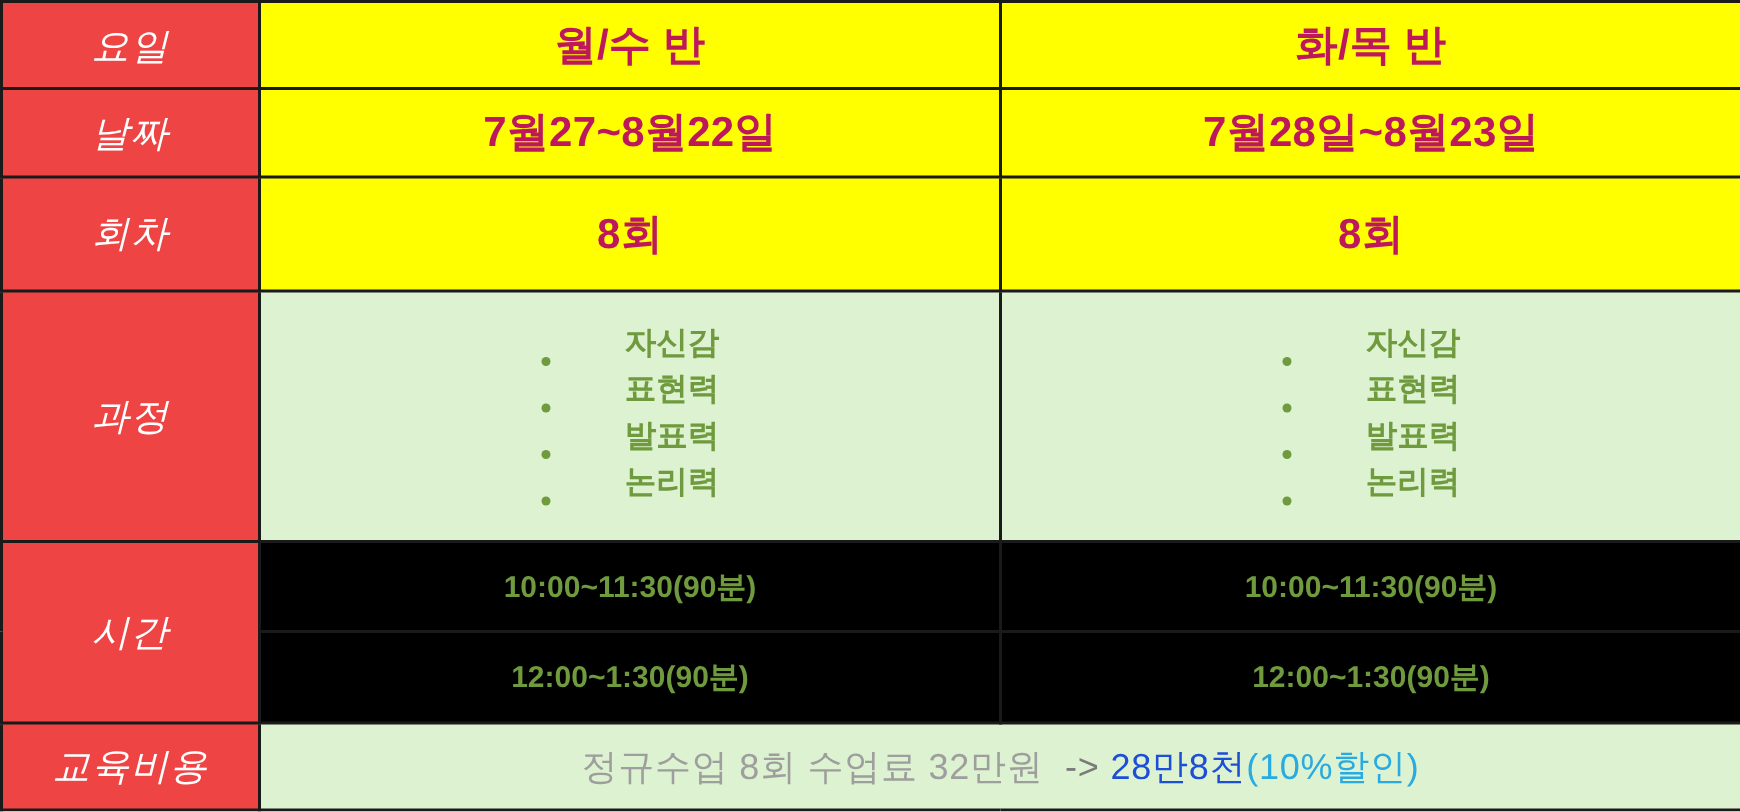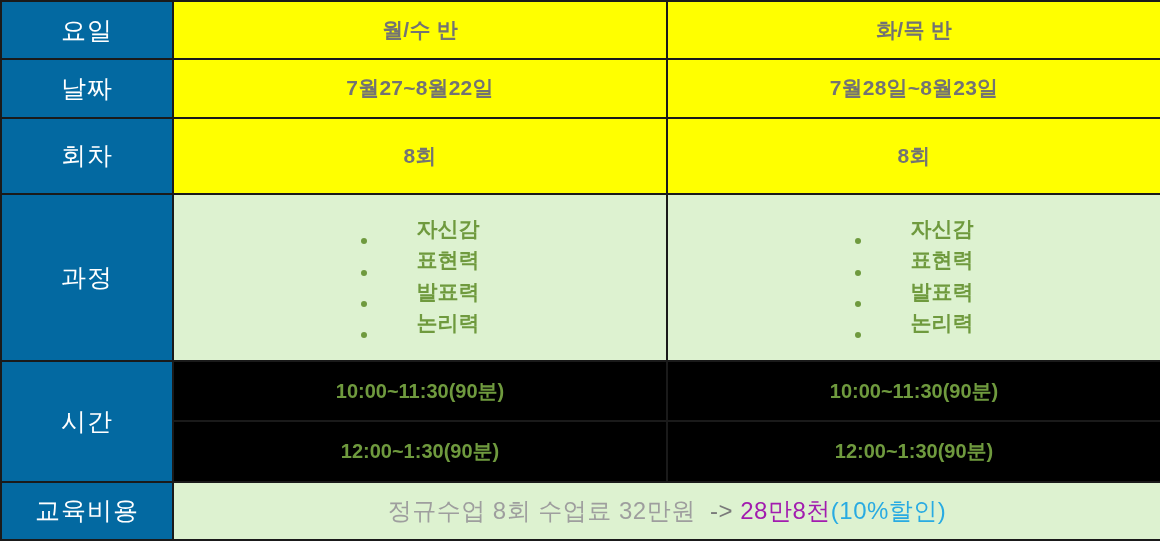--- a/index.html
+++ b/index.html
@@ -27,32 +27,33 @@
     text-align: center;
     box-sizing: border-box;
   }
 
   
   col.c-label { width: 172px; }
   col.c-col   { width: 494px; }
 
   
   .label-cell {
-    background: #0369a1;
+    background: #ef4444;
     color: #ffffff;
     font-size: 25px;
     font-weight: 400;
     letter-spacing: 1px;
+    font-style: italic;
   }
 
   
   .yellow-cell {
     background: #ffff00;
-    color: #737373;
-    font-size: 21px;
+    color: #be185d;
+    font-size: 28px;
     font-weight: bold;
     letter-spacing: 0.2px;
   }
 
   
   .mint-cell {
     background: #000000;
     color: #6f9a3e;
     font-size: 20px;
     font-weight: bold;
@@ -91,21 +92,21 @@
   
   .fee-cell {
     background: #ddf2d0;
     font-size: 24px;
     font-weight: 400;
     letter-spacing: 0.5px;
     white-space: nowrap;
   }
   .fee-base   { color: #9e9e9e; }
   .fee-arrow  { color: #7a7a7a; }
-  .fee-price  { color: #a21caf; }
+  .fee-price  { color: #1d4ed8; }
   .fee-disc   { color: #29abe2; }
 </style>
 </head>
 <body>
 
 <table class="schedule-table">
   <colgroup>
     <col class="c-label">
     <col class="c-col">
     <col class="c-col">

